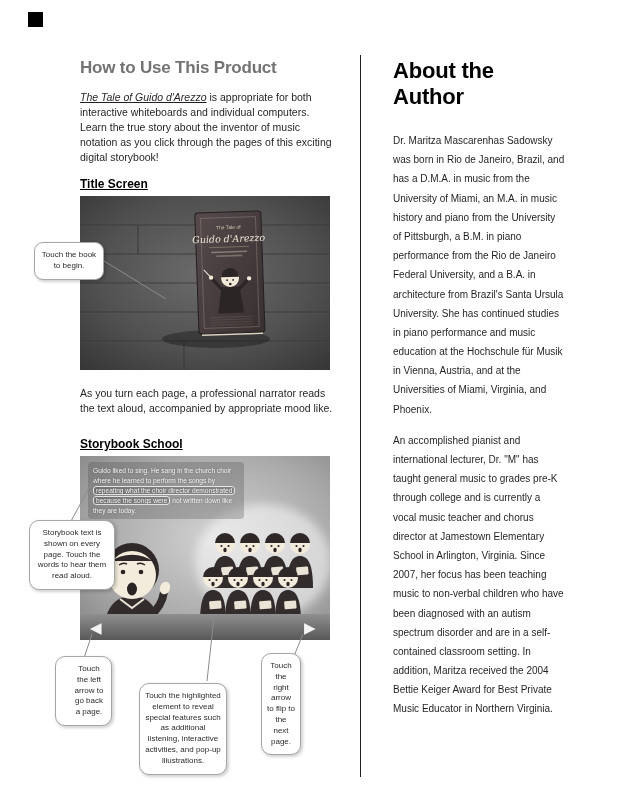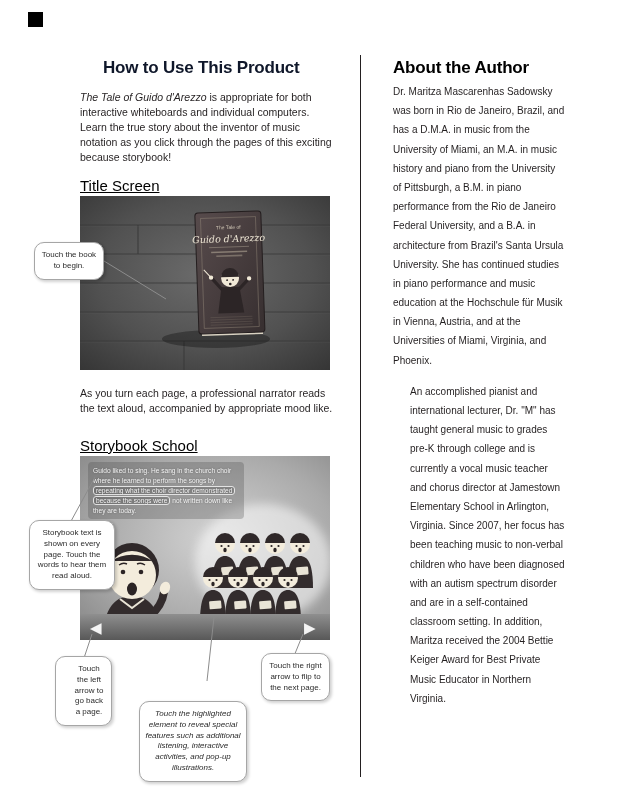--- a/index.html
+++ b/index.html
@@ -4,63 +4,63 @@
 <title>Document</title>
 <style>
   * { margin:0; padding:0; box-sizing:border-box; }
   html,body { background:#ffffff; }
   body { font-family:"Liberation Sans", sans-serif; color:#231f20; }
   .page { position:relative; width:618px; height:800px; background:#ffffff; overflow:hidden; }
 
   .corner-mark { position:absolute; left:28px; top:12px; width:15px; height:15px; background:#000; }
   .divider { position:absolute; left:360px; top:55px; width:1px; height:722px; background:#231f20; }
 
-  .heading { position:absolute; font-size:17px; font-weight:bold; color:#0f172a; letter-spacing:-0.2px;margin-left:23px; }
+  .heading { position:absolute; font-size:17px; font-weight:bold; color:#737373; letter-spacing:-0.2px; }
   .body-text { position:absolute; font-size:10.5px; line-height:1.42; color:#231f20; }
-  .sub-label { position:absolute; font-size:15px; font-weight:normal; text-decoration:underline; color:#000; }
+  .sub-label { position:absolute; font-size:12px; font-weight:bold; text-decoration:underline; color:#000; }
 
   .figure { position:absolute; display:block; }
 
   .right-para { font-size:10px; line-height:1.92; color:#231f20; }
   .right-col { position:absolute; left:393px; top:58px; width:173px; }
-  .right-col .heading-inner { font-size:17px; font-weight:bold; color:#000; margin-bottom:4px; letter-spacing:-0.2px; }
-  .right-col p + p { margin-top:12px;margin-left:17px; }
+  .right-col .heading-inner { font-size:22px; font-weight:bold; color:#000; margin-bottom:21px; letter-spacing:-0.2px; }
+  .right-col p + p { margin-top:12px; }
 
   .callout {
     position:absolute; background:#ffffff; border:1px solid #a6a6a6; border-radius:10px;
     padding:7px 5px; font-size:8px; line-height:1.35; text-align:center; color:#2b2b2b;
     box-shadow:1.5px 1.5px 3px rgba(0,0,0,0.18); z-index:6;
   }
   .connectors { position:absolute; left:0; top:0; width:618px; height:800px; pointer-events:none; z-index:5; }
 
   .story-text {
     position:absolute; left:88px; top:462px; width:156px; z-index:4;
     font-size:6.6px; line-height:1.5; color:#f4f4f4;
     background:rgba(70,70,70,0.28); padding:4px 5px; border-radius:4px;
     text-shadow:0 0 2px rgba(0,0,0,0.35);
   }
   .story-highlight {
     border:1px solid rgba(245,245,245,0.85); border-radius:3px; padding:0 2px;
     background:rgba(0,0,0,0.12);
     -webkit-box-decoration-break:clone; box-decoration-break:clone;
   }
-  .italic { font-style:italic; }
+  .italic { font-style:italic;text-decoration:underline; }
   .icon-glyph { font-family:"DejaVu Sans", sans-serif; }
 </style>
 </head>
 <body>
 
 <div class="page">
 
   <div class="corner-mark"></div>
   <div class="divider"></div>
 
   <div class="heading" style="left:80px; top:58px;">How to Use This Product</div>
 
-  <p class="body-text" style="left:80px; top:90px; width:258px;"><em class="italic">The Tale of Guido d'Arezzo</em><span> is appropriate for both interactive whiteboards and individual computers. Learn the true story about the inventor of music notation as you click through the pages of this exciting because storybook!</span></p>
+  <p class="body-text" style="left:80px; top:90px; width:258px;"><em class="italic">The Tale of Guido d'Arezzo</em><span> is appropriate for both interactive whiteboards and individual computers. Learn the true story about the inventor of music notation as you click through the pages of this exciting digital storybook!</span></p>
 
   <div class="sub-label" style="left:80px; top:177px;">Title Screen</div>
 
   <svg class="figure" style="left:80px; top:196px;" width="250" height="174" viewBox="0 0 250 174">
     <defs>
       <radialGradient id="vign" cx="50%" cy="45%" r="78%">
         <stop offset="0%" stop-color="#6b6b6b"></stop>
         <stop offset="55%" stop-color="#515151"></stop>
         <stop offset="100%" stop-color="#323232"></stop>
       </radialGradient>
@@ -183,25 +183,25 @@
   <svg class="connectors" viewBox="0 0 618 800">
     <g stroke="#8c8c8c" stroke-width="1">
       <line x1="104" y1="261" x2="166" y2="299"></line>
       <line x1="70" y1="523" x2="95" y2="477"></line>
       <line x1="84" y1="658" x2="92" y2="634"></line>
       <line x1="207" y1="681" x2="214" y2="617"></line>
       <line x1="294" y1="656" x2="303" y2="634"></line>
     </g>
   </svg>
 
-  <div class="callout" style="left:34px; top:242px; width:70px;">Touch the book to begin.</div>
+  <div class="callout" style="left:34px; top:242px; width:70px;border-radius:9px;">Touch the book to begin.</div>
   <div class="callout" style="left:29px; top:520px; width:86px;">Storybook text is shown on every page. Touch the words to hear them read aloud.</div>
   <div class="callout" style="left:55px; top:656px; width:57px;padding-left:16px;">Touch the left arrow to go back a page.</div>
-  <div class="callout" style="left:139px; top:701px; width:108px;font-style:italic;">Touch the highlighted element to reveal special features such as additional listening, interactive activities, and pop-up illustrations.</div>
-  <div class="callout" style="left:261px; top:653px; width:69px;">Touch the right arrow to flip to the next page.</div>
+  <div class="callout" style="left:139px; top:683px; width:88px;">Touch the highlighted element to reveal special features such as additional listening, interactive activities, and pop-up illustrations.</div>
+  <div class="callout" style="left:261px; top:653px; width:40px;">Touch the right arrow to flip to the next page.</div>
 
   <div class="right-col">
     <div class="heading-inner">About the Author</div>
     <p class="right-para">Dr. Maritza Mascarenhas Sadowsky was born in Rio de Janeiro, Brazil, and has a D.M.A. in music from the University of Miami, an M.A. in music history and piano from the University of Pittsburgh, a B.M. in piano performance from the Rio de Janeiro Federal University, and a B.A. in architecture from Brazil's Santa Ursula University. She has continued studies in piano performance and music education at the Hochschule für Musik in Vienna, Austria, and at the Universities of Miami, Virginia, and Phoenix.</p>
     <p class="right-para">An accomplished pianist and international lecturer, Dr. "M" has taught general music to grades pre-K through college and is currently a vocal music teacher and chorus director at Jamestown Elementary School in Arlington, Virginia. Since 2007, her focus has been teaching music to non-verbal children who have been diagnosed with an autism spectrum disorder and are in a self-contained classroom setting. In addition, Maritza received the 2004 Bettie Keiger Award for Best Private Music Educator in Northern Virginia.</p>
   </div>
 
 </div>
 
 </body></html>

